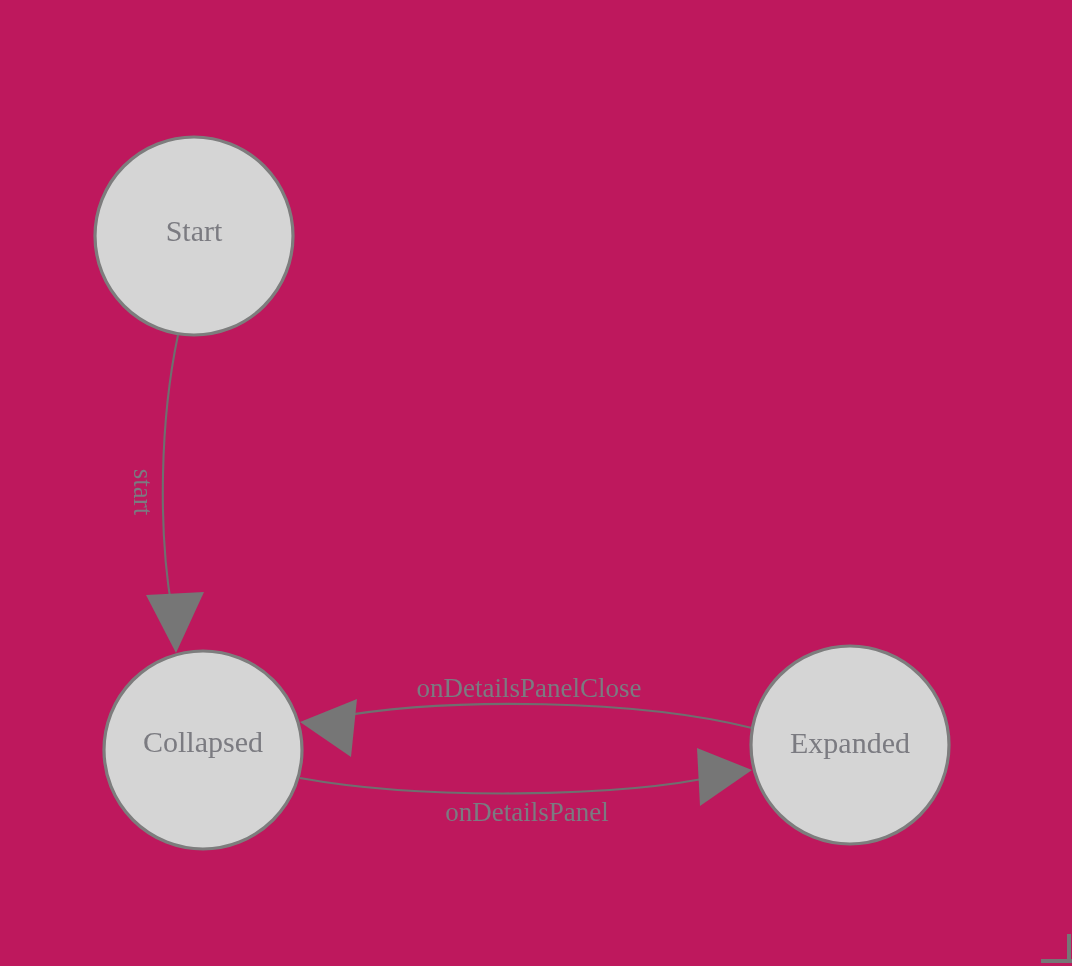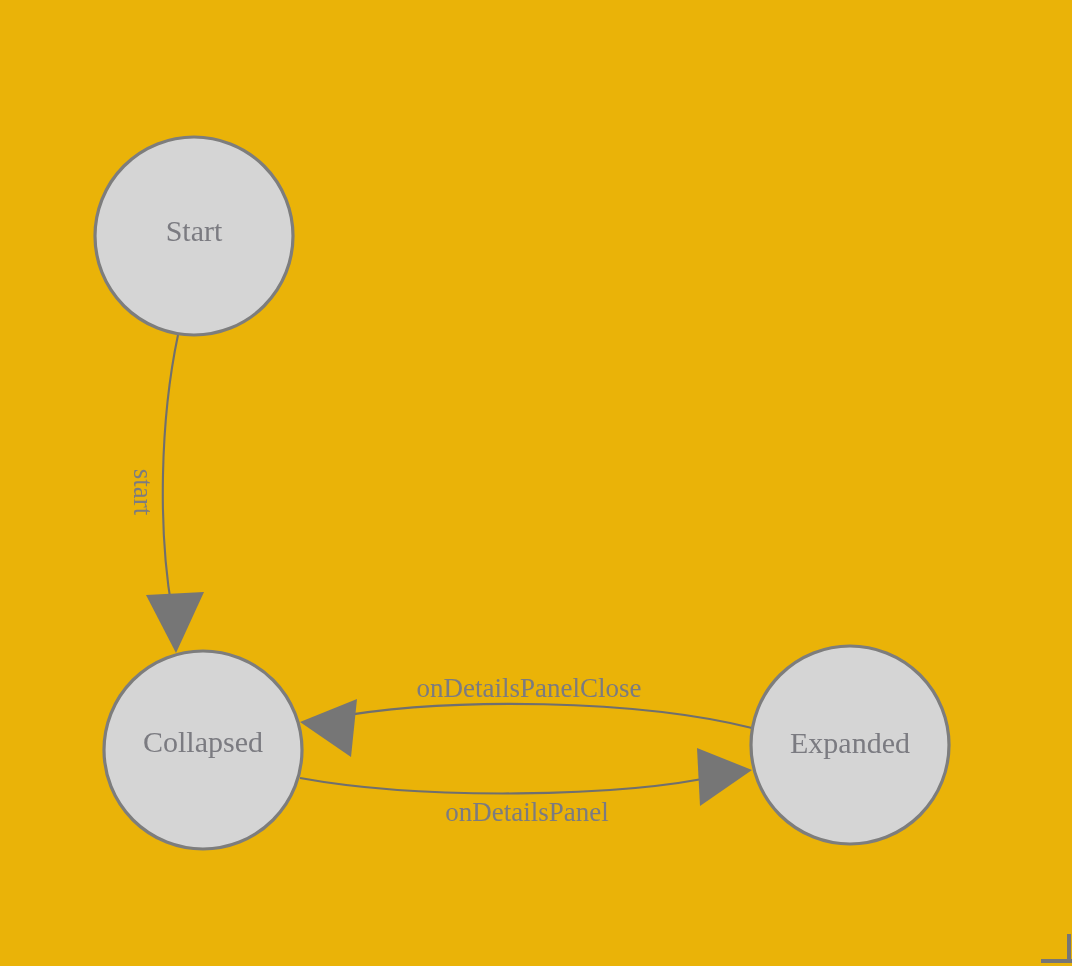--- a/index.html
+++ b/index.html
@@ -11,21 +11,21 @@
   body {
     width: 1072px;
     height: 966px;
     overflow: hidden;
     font-family: "Liberation Serif", "DejaVu Serif", serif;
   }
   #diagram-canvas {
     position: relative;
     width: 1072px;
     height: 966px;
-    background: #eab308;
+    background: #be185d;
   }
   #diagram-svg {
     position: absolute;
     top: 0;
     left: 0;
     width: 1072px;
     height: 966px;
     display: block;
   }
   .node-shape {

